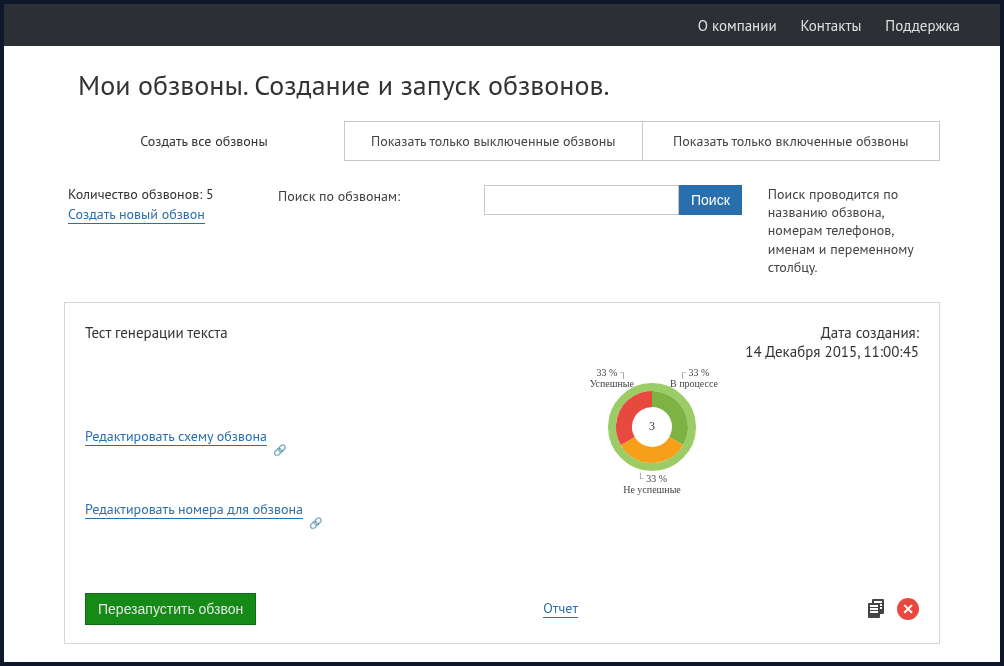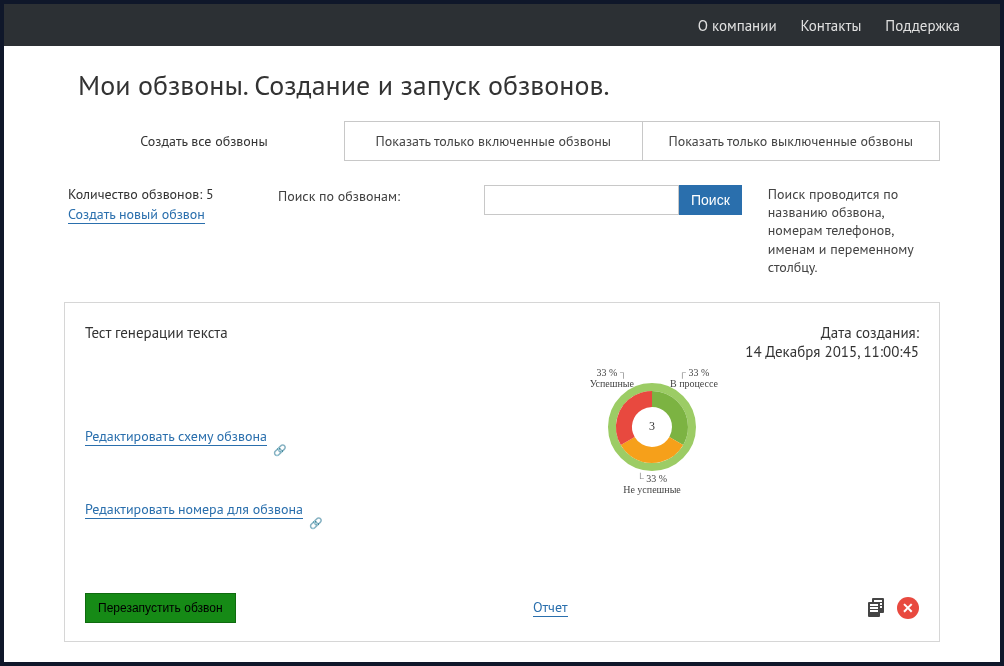--- a/index.html
+++ b/index.html
@@ -40,21 +40,21 @@
   .chart { position:absolute; left:50%; top:50%; transform:translate(-50%,-50%); }
   .chart-center { position:absolute; left:50%; top:50%; transform:translate(-50%,-50%); width:26px; height:26px; border-radius:50%; background:#fff; display:flex; align-items:center; justify-content:center; font-size:12px; color:#333; font-family:Georgia,serif; }
   .chlabel { position:absolute; font-family: Georgia, serif; font-size:10px; color:#444; text-align:center; line-height:1.1; white-space:nowrap; }
   .chlabel.tl { top: 0; right: 118px; }
   .chlabel.tr { top: 0; left: 118px; }
   .chlabel.b  { bottom: -8px; left: 50%; transform:translateX(-50%); }
   .chlabel .pct { display:block; }
   .chlabel .nm { display:block; }
   .chlabel .tick { color:#888; }
   .card-foot { display:flex; align-items:center; margin-top: 20px; }
-  .restartbtn { background:#168a16; color:#000000; border:1px solid #0f6b0f; padding: 7px 12px; font-size:12px; cursor:pointer; }
+  .restartbtn { background:#168a16; color:#e5e5e5; border:1px solid #0f6b0f; padding: 7px 12px; font-size:14px; cursor:pointer; }
   .reportlink { margin: 0 auto; }
   .iconbar { display:flex; align-items:center; gap:12px; }
   .copyicon { position:relative; width:20px; height:20px; cursor:pointer; }
   .copyicon .pg { position:absolute; width:12px; height:15px; background:#444; border-radius:1px; }
   .copyicon .pg.front { left:3px; top:4px; }
   .copyicon .pg.back { left:7px; top:0; }
   .copyicon .pg::after { content:""; position:absolute; left:2px; top:2px; width:8px; height:2px; background:#fff; box-shadow: 0 3px 0 #fff, 0 6px 0 #fff; }
   .delicon { width:22px; height:22px; border-radius:50%; background:#e8493f; color:#fff; display:flex; align-items:center; justify-content:center; font-size:14px; cursor:pointer; font-weight:bold; }
 </style>
 </head>
@@ -66,22 +66,22 @@
     <a>Контакты</a>
     <a>Поддержка</a>
   </div>
 
 
   <div class="content">
     <h1>Мои обзвоны. Создание и запуск обзвонов.</h1>
 
     <div class="filters">
       <div class="showall">Создать все обзвоны</div>
+      <div class="filterbtn">Показать только выключенные обзвоны</div>
       <div class="filterbtn">Показать только включенные обзвоны</div>
-      <div class="filterbtn">Показать только выключенные обзвоны</div>
     </div>
 
     <div class="searchrow">
       <div class="col1">
         <div class="countline">Количество обзвонов: 5</div>
         <a class="link">Создать новый обзвон</a>
       </div>
       <div class="col2">Поиск по обзвонам:</div>
       <div class="col3">
         <input class="searchinput" type="text" style="">

